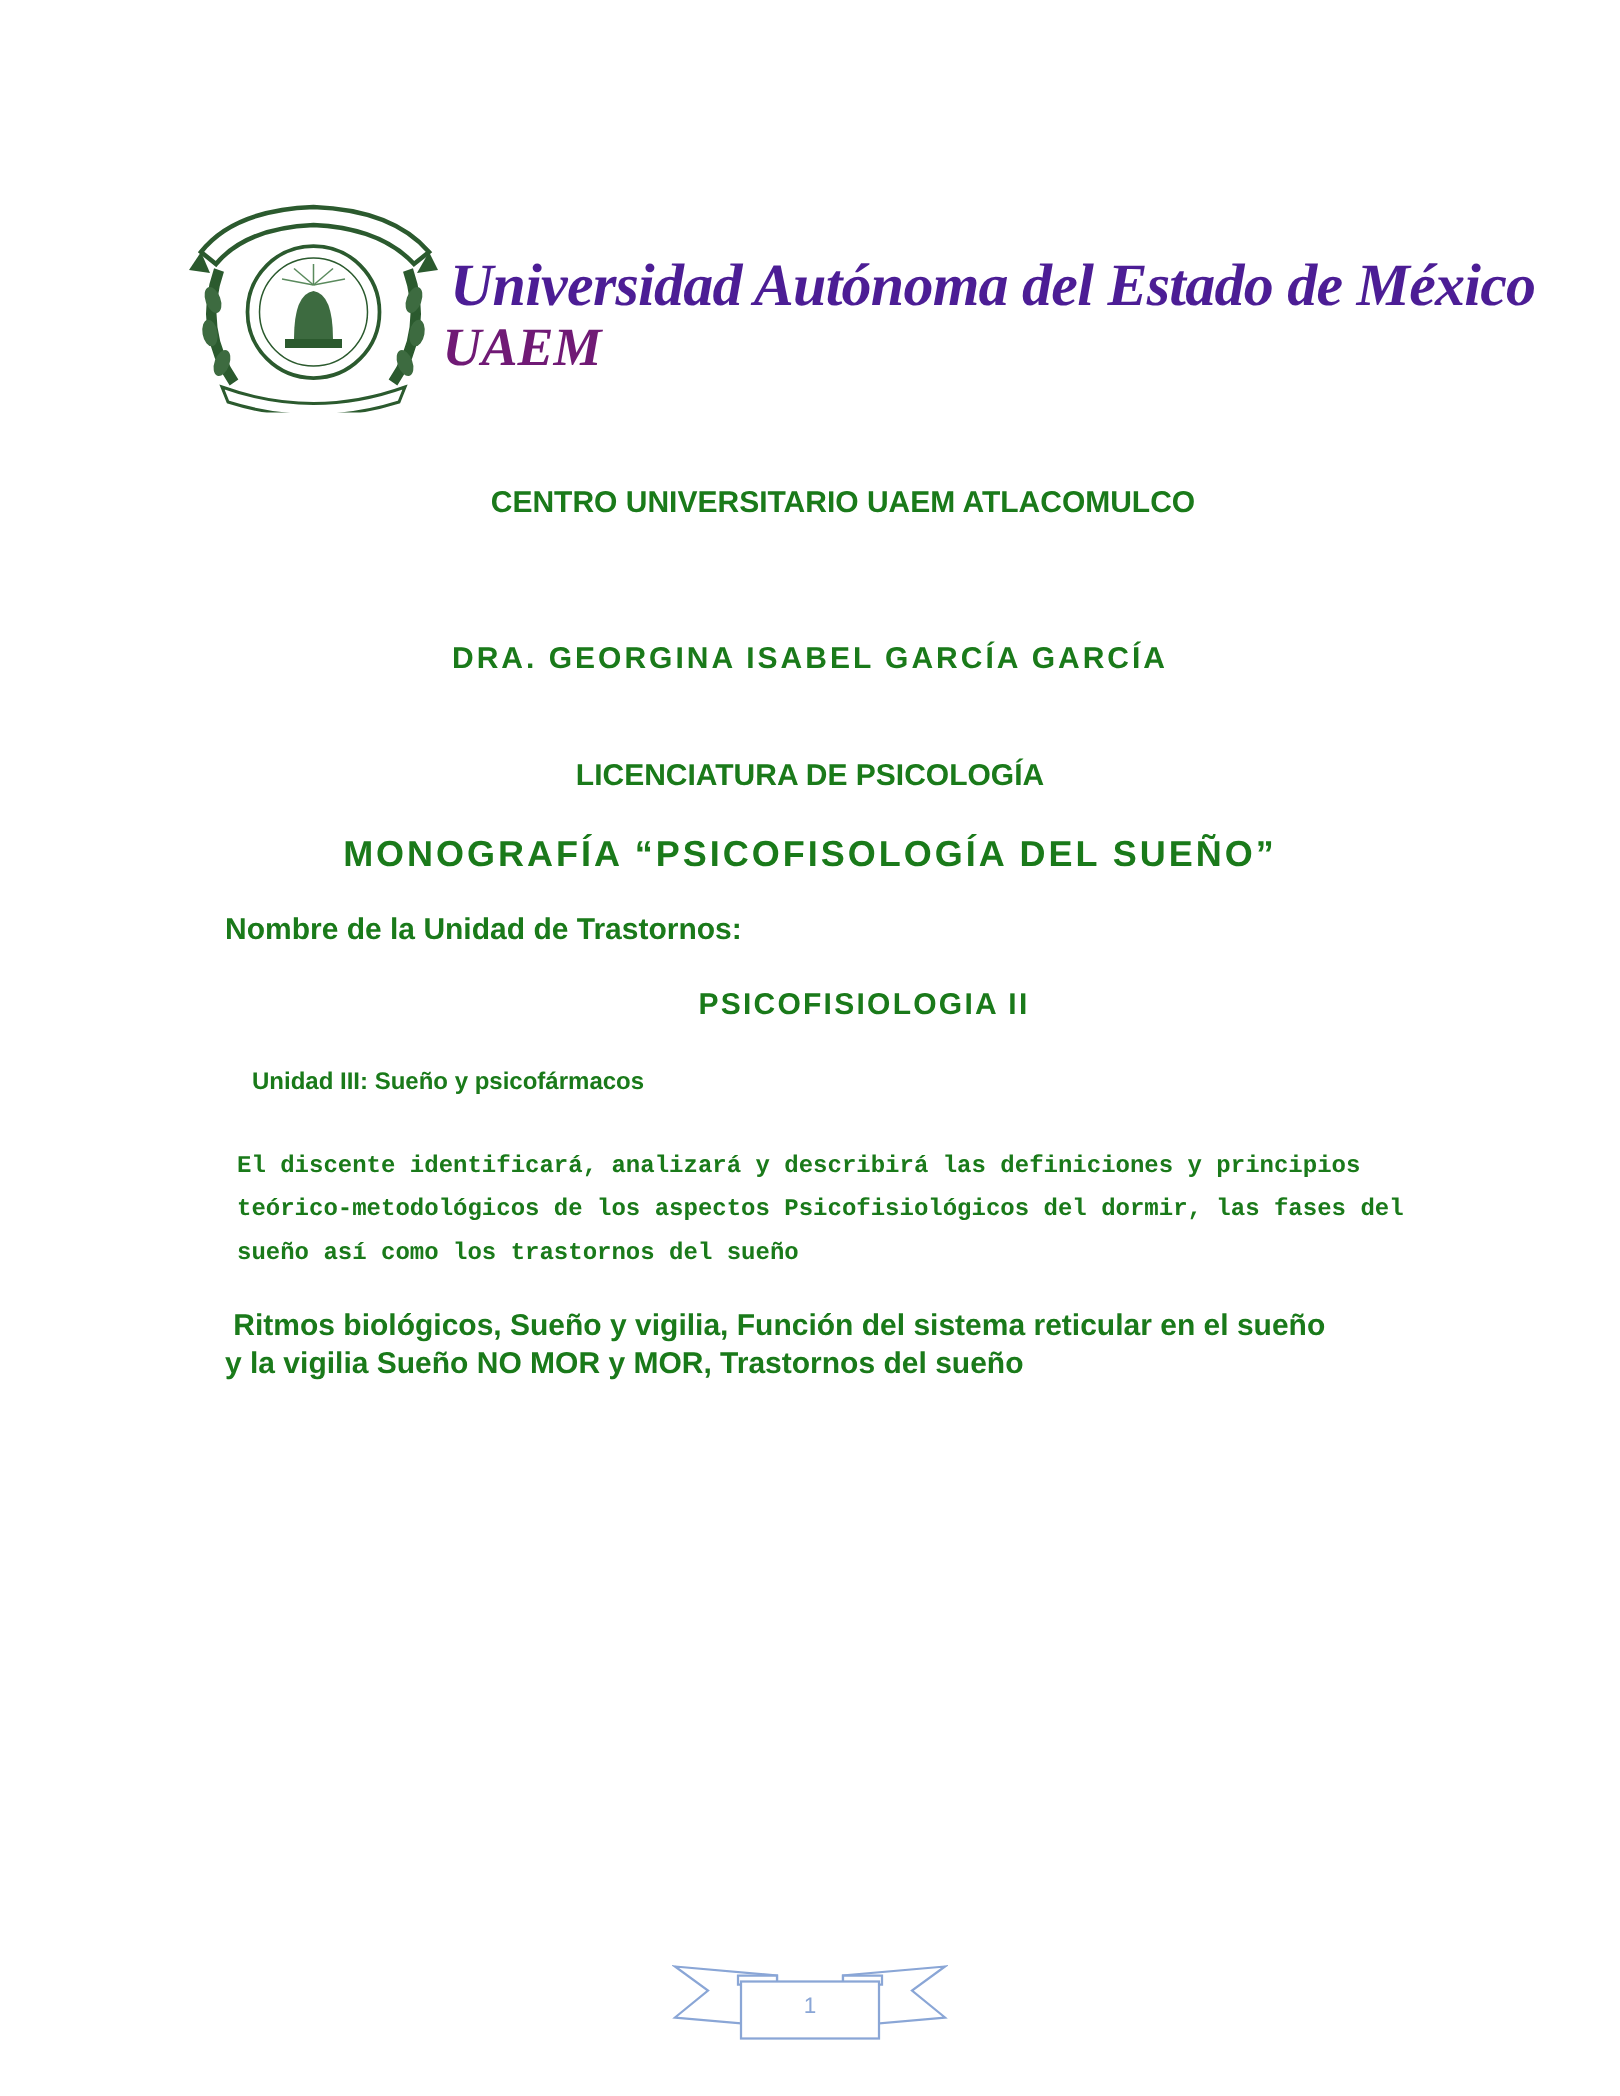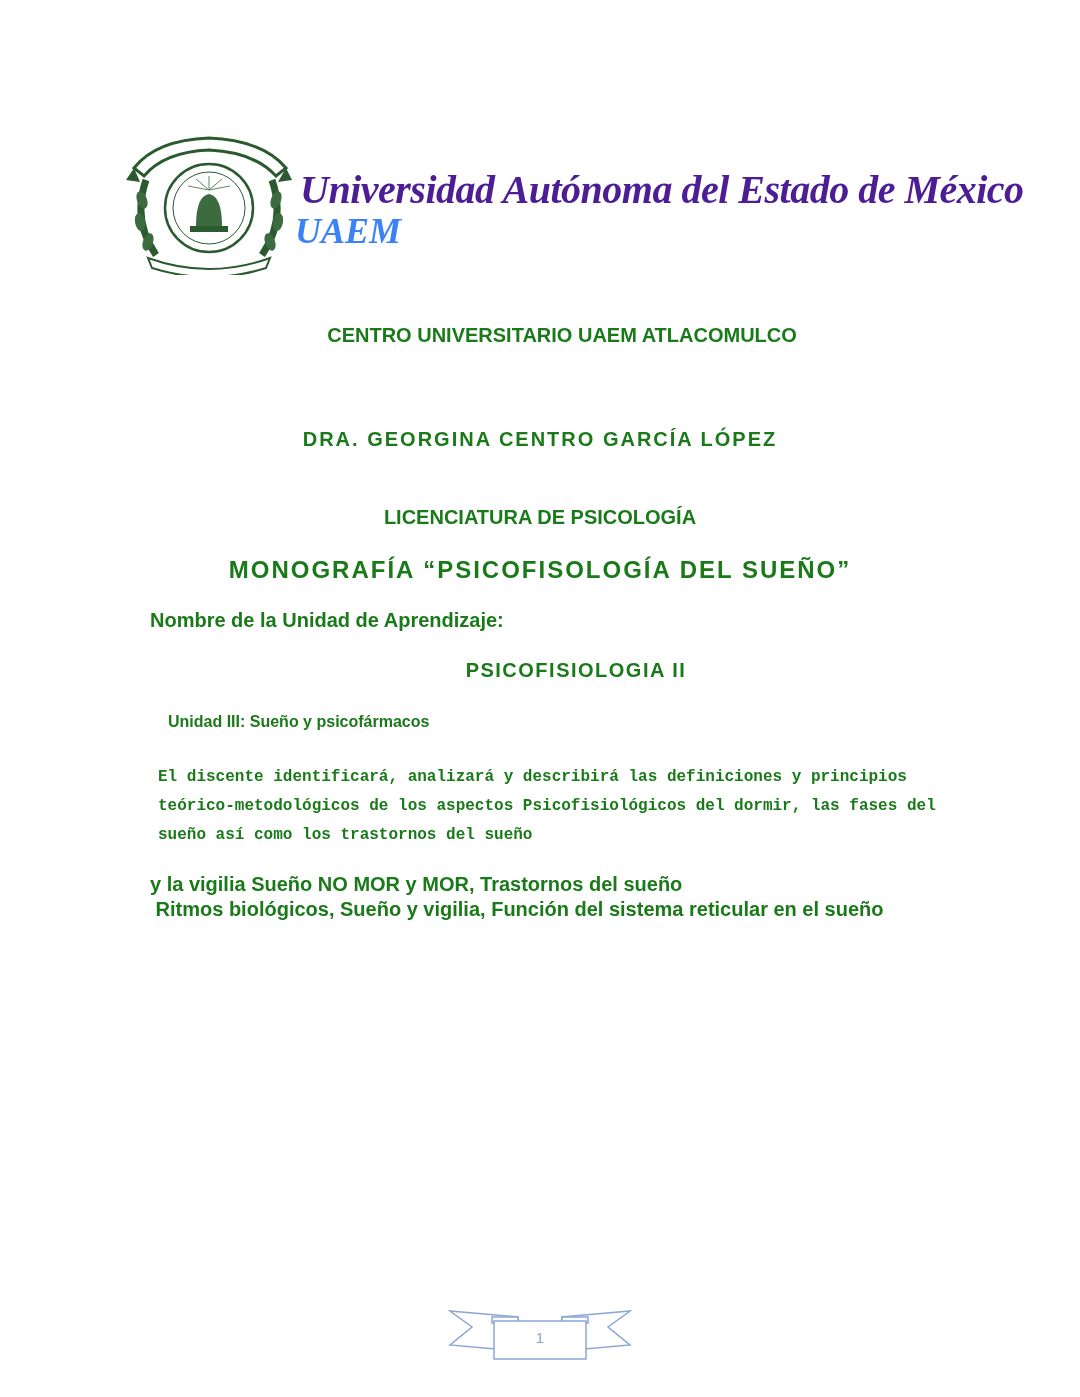--- a/index.html
+++ b/index.html
@@ -24,21 +24,21 @@
       font-family: "Liberation Serif", serif;
       font-style: italic; font-weight: bold;
       font-size: 40px; color: #4c1d95;
       letter-spacing: -0.5px;
       white-space: nowrap;
     }
     .uni-abbr {
       left: 295px; top: 210px;
       font-family: "Liberation Serif", serif;
       font-style: italic; font-weight: bold;
-      font-size: 36px; color: #3b82f6;
+      font-size: 36px; color: #701a75;
     }
     .center-line {
       left: 0; width: 1080px; text-align: center; white-space: nowrap;
     }
     .t-centro { top: 324px; font-size: 20px; left: 22px; }
     .t-dra { top: 428px; font-size: 20px; letter-spacing: 2px; left: 0px; }
     .t-lic { top: 506px; font-size: 20px; left: 0px; }
     .t-mono { top: 556px; font-size: 24px; letter-spacing: 2px; left: 0px; }
     .t-nombre { left: 150px; top: 609px; font-size: 20px; }
     .t-psico { top: 659px; font-size: 20px; letter-spacing: 1.5px; left: 0px; padding-left: 36px; }
@@ -91,30 +91,30 @@
     <path d="M70 96 Q70 66 83 64 Q96 66 96 96 Z" fill="#3d6b40"></path>
     <rect x="64" y="96" width="38" height="6" fill="#2b5a2e"></rect>
 
     <path d="M22 128 Q83 150 144 128 L140 138 Q83 156 26 138 Z" fill="#ffffff" stroke="#2b5a2e" stroke-width="2"></path>
   </svg>
 </div>
 <div class="abs uni-name">Universidad Autónoma del Estado de México</div>
 <div class="abs uni-abbr">UAEM</div>
 
 <div class="abs center-line green t-centro">CENTRO UNIVERSITARIO UAEM ATLACOMULCO</div>
-<div class="abs center-line green t-dra">DRA. GEORGINA CENTRO GARCÍA LÓPEZ</div>
+<div class="abs center-line green t-dra">DRA. GEORGINA ISABEL GARCÍA GARCÍA</div>
 <div class="abs center-line green t-lic">LICENCIATURA DE PSICOLOGÍA</div>
 <div class="abs center-line green t-mono">MONOGRAFÍA “PSICOFISOLOGÍA DEL SUEÑO”</div>
-<div class="abs green t-nombre">Nombre de la Unidad de Aprendizaje:</div>
+<div class="abs green t-nombre">Nombre de la Unidad de Trastornos:</div>
 <div class="abs center-line green t-psico">PSICOFISIOLOGIA II</div>
 <div class="abs green t-unidad">Unidad III: Sueño y psicofármacos</div>
 <div class="abs green t-obj">El discente identificará, analizará y describirá las definiciones y principios teórico-metodológicos de los aspectos Psicofisiológicos del dormir, las fases del sueño así como los trastornos del sueño</div>
 <div class="abs green t-temas">
+  <div style="white-space:pre;"> Ritmos biológicos, Sueño y vigilia, Función del sistema reticular en el sueño</div>
   <div>y la vigilia Sueño NO MOR y MOR, Trastornos del sueño</div>
-  <div style="white-space:pre;"> Ritmos biológicos, Sueño y vigilia, Función del sistema reticular en el sueño</div>
 </div>
 
 <div class="abs page-number-box">
   <svg width="184" height="56" viewBox="0 0 184 56" style="position:absolute;left:0;top:0;">
     <g fill="#ffffff" stroke="#8aa6d6" stroke-width="1.5">
       <path d="M2 6 L70 12 L70 46 L2 40 L24 22 Z"></path>
       <path d="M182 6 L114 12 L114 46 L182 40 L160 22 Z"></path>
       <path d="M44 12 L70 12 L70 18 L44 18 Z"></path>
       <path d="M114 12 L140 12 L140 18 L114 18 Z"></path>
       <rect x="46" y="16" width="92" height="38"></rect>

